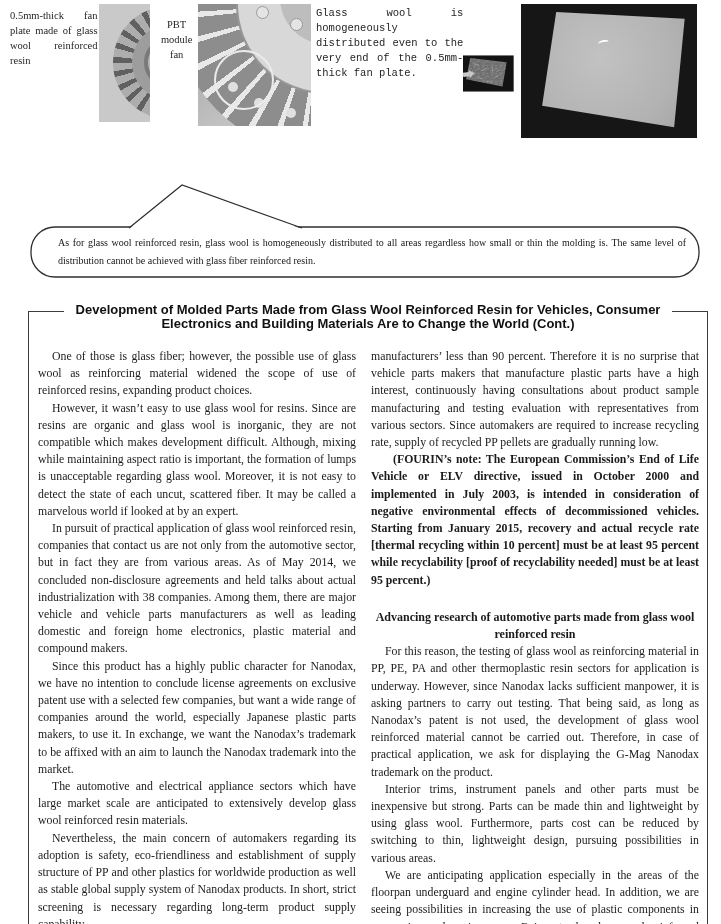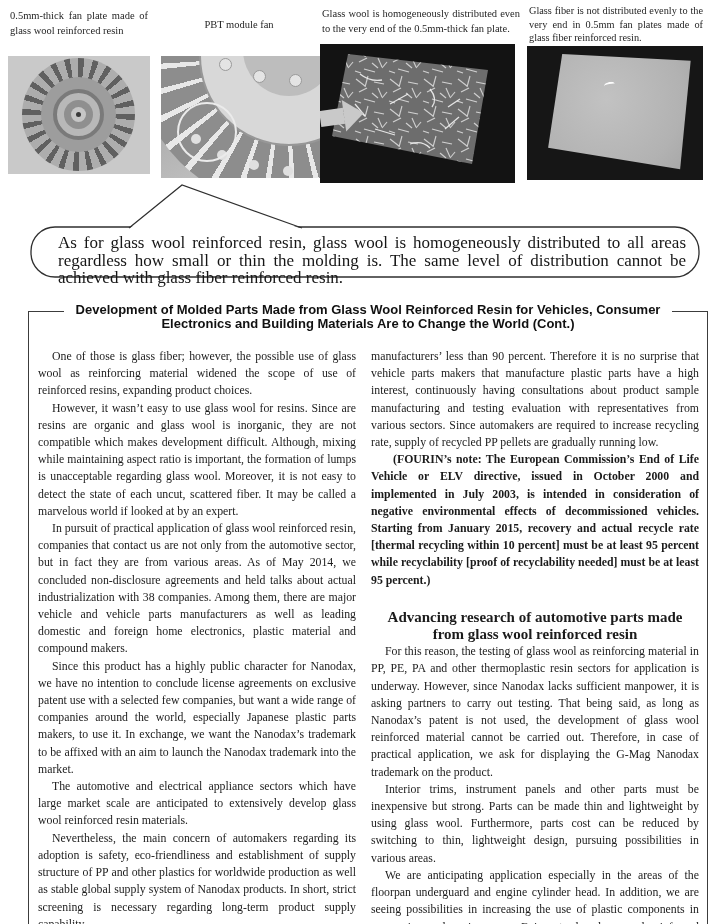--- a/index.html
+++ b/index.html
@@ -5,25 +5,25 @@
   * { box-sizing: border-box; }
   html,body { margin:0; padding:0; background:#e8e8e8; }
   .page {
     position:relative; width:721px; height:924px; margin:0 auto;
     background:#ffffff; overflow:hidden; color:#1b1b1b;
     font-family:"Liberation Serif", serif;
   }
 
   
   .figures-row { position:absolute; left:8px; top:4px; width:708px; display:flex; align-items:flex-start; }
-  figure { margin:0; padding:0; display:flex; flex-direction:column; }
+  figure { margin:0; padding:0; display:flex; flex-direction:row; }
   figcaption { font-size:10.5px; line-height:15px; color:#1f1f1f; }
   .fig1 { width:142px; }
-  .fig2 { width:156px; margin-left:11px; }
-  .fig3 { width:200px; margin-left:3px; }
+  .fig2 { width:156px; margin-left:5px; }
+  .fig3 { width:200px; margin-left:3px;font-family:Liberation Mono, monospace; }
   .fig4 { width:176px; margin-left:7px; }
   .fig1 figcaption { height:52px; padding:4px 2px 0 2px; text-align:justify; }
   .fig2 figcaption { height:52px; padding-top:13px; text-align:center; }
   .fig3 figcaption { height:40px; padding:2px 0 0 2px; text-align:justify; }
   .fig4 figcaption { height:42px; padding:0 0 0 2px; text-align:justify; font-size:10.3px; line-height:13.5px; }
 
   .photo { position:relative; overflow:hidden; }
   
   .photo1 { width:142px; height:118px; background:#c9c9c9; }
   .p1-wheel { position:absolute; left:14px; top:2px; width:113px; height:113px; border-radius:50%;
@@ -51,37 +51,37 @@
   .p4-plate { position:absolute; inset:0;
               clip-path:polygon(20% 6%, 93% 11%, 87% 92%, 12% 76%);
               background:radial-gradient(circle at 45% 40%, #c2c2c2 0%, #b2b2b2 60%, #9f9f9f 100%); }
   .p4-mark { position:absolute; left:44%; top:27%; width:11px; height:6px;
              border-top:2px solid #fdfdfd; border-radius:50%; transform:rotate(-12deg); }
 
   
   .callout-wrap { position:absolute; left:23px; top:180px; width:680px; height:102px; }
   .callout-svg { position:absolute; left:0; top:0; }
   .callout-text { position:absolute; left:35px; top:54px; width:628px;
-                  font-size:17px; line-height:17.5px; text-align:justify; color:#161616; }
+                  font-size:10px; line-height:17.5px; text-align:justify; color:#161616; }
 
   
   .article-box { position:absolute; left:28px; top:311px; right:13px; bottom:0;
                  border:1px solid #3c3c3c; border-bottom:none; }
   .article-title { position:absolute; top:-9px; left:50%; transform:translateX(-50%);
                    width:608px; margin:0; padding:0 4px; background:#ffffff;
                    font-family:"Liberation Sans", sans-serif; font-weight:bold;
                    font-size:13px; line-height:14px; text-align:center; color:#111; }
   .cols { display:flex; padding:36px 8px 0 9px; }
   .col { font-size:11.8px; line-height:17.2px; text-align:justify; }
   .col-left  { width:318px; }
   .col-right { width:328px; margin-left:15px; }
   .col p { margin:0; text-indent:14px; }
   .col p.noindent { text-indent:0; }
   .col p.bigindent { text-indent:22px;font-weight:bold; }
-  .col h2 { margin:20px 0 0 0; font-size:15px; line-height:17.2px;
+  .col h2 { margin:20px 0 0 0; font-size:12px; line-height:17.2px;
             font-weight:bold; text-align:center; text-indent:0; }
 </style>
 </head>
 <body>
 
 <div class="page">
 
   <div class="figures-row">
 
     <figure class="fig1">
@@ -149,21 +149,20 @@
             <path d="M35,60 l10,12"></path>
         </g>
         <g transform="rotate(-8 22 72)">
           <rect x="0" y="64" width="24" height="16" fill="#c9c9c9"></rect>
           <polygon points="24,56 44,72 24,88" fill="#c9c9c9"></polygon>
         </g>
       </svg>
     </figure>
 
     <figure class="fig4">
-      <figcaption>Glass fiber is not distributed evenly to the very end in 0.5mm fan plates made of glass fiber reinforced resin.</figcaption>
       <div class="photo photo4">
         <div class="p4-plate"></div>
         <div class="p4-mark"></div>
       </div>
     </figure>
 
   </div>
 
   <div class="callout-wrap">
     <svg class="callout-svg" width="680" height="102" viewBox="0 0 680 102">

